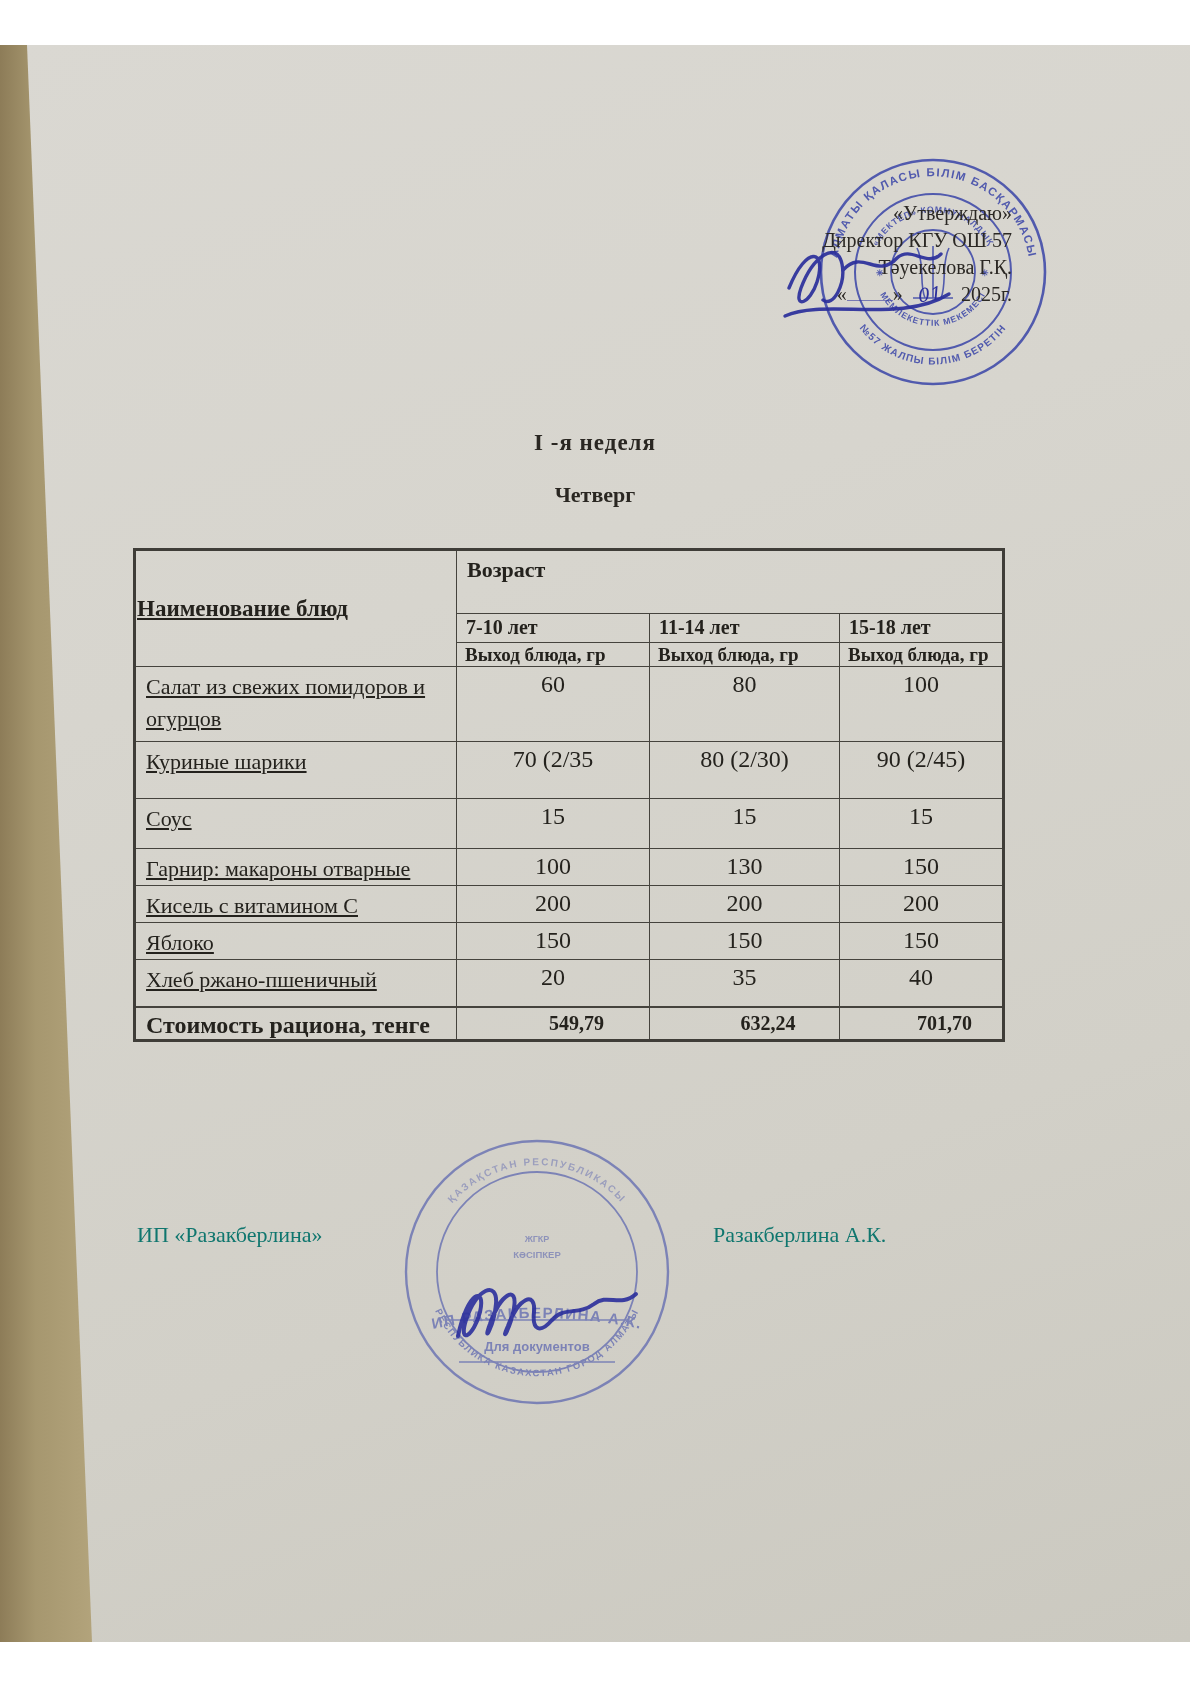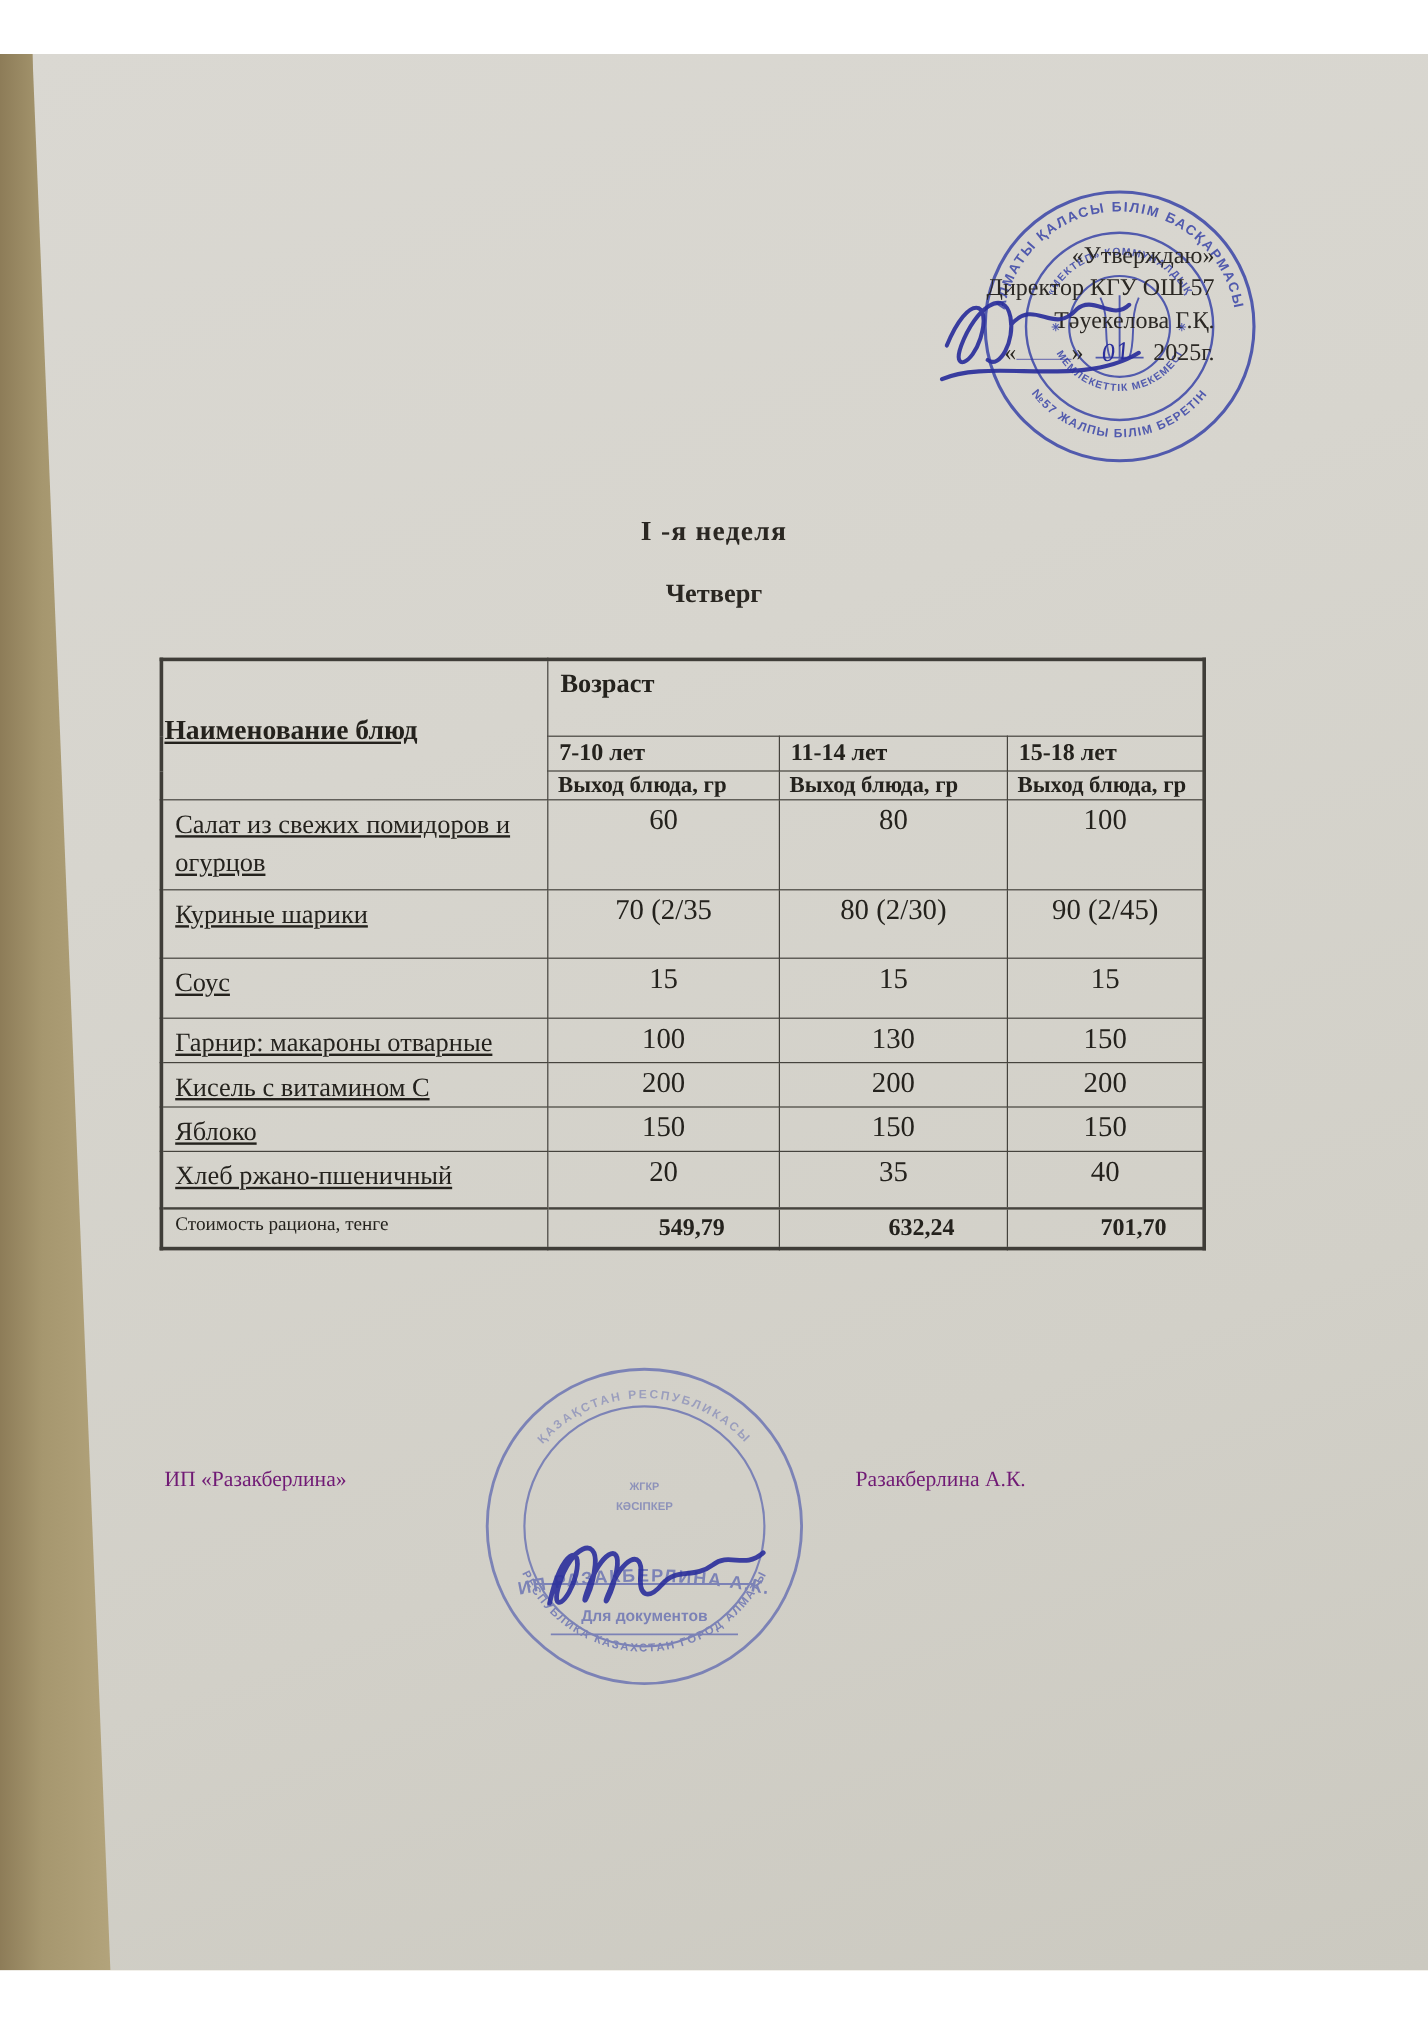--- a/index.html
+++ b/index.html
@@ -32,25 +32,25 @@
   .ra{height:64px}.rb{height:29px}.rc{height:24px}
   .r1{height:75px}.r2{height:57px}.r3{height:50px}.r4{height:33px}
   .r5{height:27px}.r6{height:30px}.r7{height:48px}.r8{height:33px}
   td.name-head{font-size:23px;font-weight:bold;vertical-align:middle;text-decoration:underline;}
   td.age-head{font-size:22px;font-weight:bold;padding:6px 0 16px 10px;}
   td.age-group{font-size:20px;font-weight:bold;padding:2px 0 0 9px;}
   td.out-label{font-size:19px;font-weight:bold;padding:1px 0 0 8px;}
   td.dish{font-size:22px;padding:4px 8px 0 10px;line-height:1.45;text-decoration:underline;}
   td.val{font-size:24px;text-align:center;padding-top:4px;}
   tr.total td{border-top-width:2.6px;}
-  td.total-name{font-size:16px;font-weight:normal;padding:4px 0 0 10px;}
+  td.total-name{font-size:24px;font-weight:bold;padding:4px 0 0 10px;}
   td.total-val{font-size:20px;font-weight:bold;text-align:center;padding-top:4px;padding-left:48px;}
 
   
-  .footer-text{position:absolute;font-size:18px;color:#701a75;}
+  .footer-text{position:absolute;font-size:22px;color:#0f766e;}
   #company{left:137px;top:1222px;}
   #signatory{left:713px;top:1222px;}
 
   
   .stampsvg{position:absolute;}
   #top-stamp{left:813px;top:152px;opacity:.85;}
   #bottom-stamp{left:397px;top:1132px;opacity:.6;}
   #top-signature{left:781px;top:236px;}
   #bottom-signature{left:450px;top:1278px;}
 </style>

